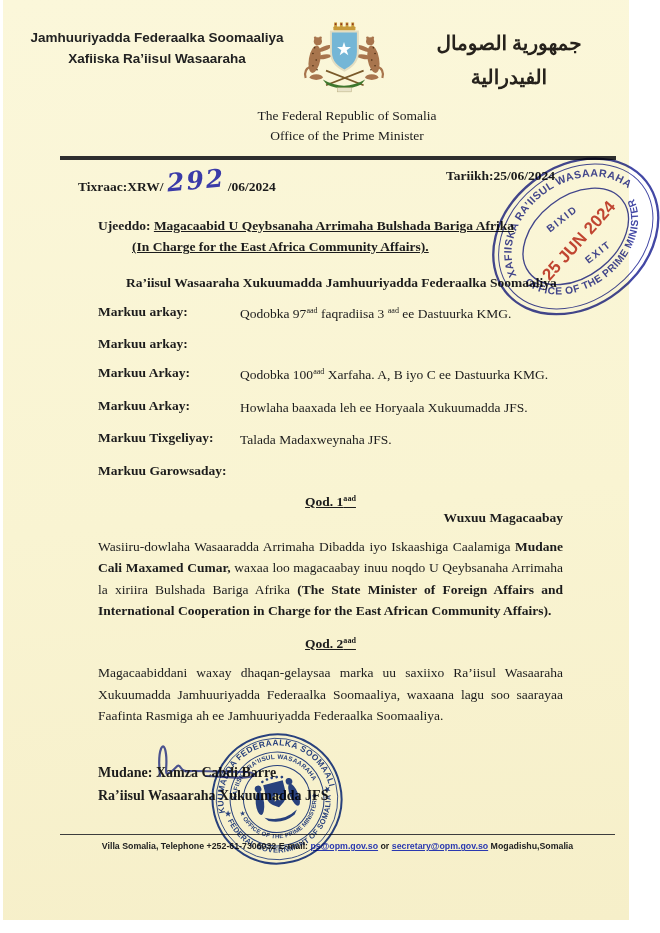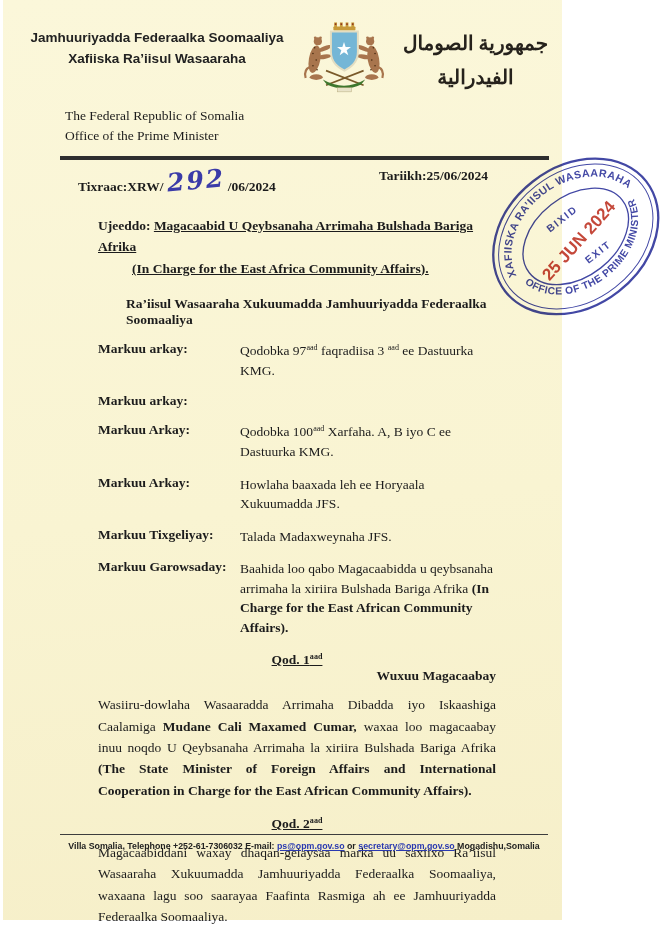--- a/index.html
+++ b/index.html
@@ -2,35 +2,35 @@
 <html><head>
 <meta charset="utf-8">
 <style>
   * { box-sizing: border-box; }
   html,body { margin:0; padding:0; }
   body {
     width:660px; height:933px; position:relative; background:#ffffff;
     font-family:"Liberation Serif", serif; color:#1c1c1c; overflow:hidden;
   }
   .sheet {
-    position:absolute; left:3px; top:0; width:559px; height:920px;
+    position:absolute; left:3px; top:0; width:626px; height:920px;
     background:linear-gradient(175deg,#fbf7da 0%, #f9f4d2 55%, #f6efc9 100%);
   }
   
   .hdr { display:flex; align-items:flex-start; padding:18px 8px 0 20px; }
   .hdr-left {
     width:268px; text-align:center; padding-top:10px;
     font-family:"Liberation Sans", sans-serif; font-weight:bold; font-size:13.5px; line-height:1.55; color:#222;
   }
   .emblem-wrap { width:98px; flex:none; margin:0 4px; }
   .hdr-right {
     flex:1; text-align:center; direction:rtl; padding-top:8px;
     font-weight:bold; font-size:20px; line-height:1.7; color:#26221c;
   }
-  .eng-title { font-size:13.5px; line-height:1.5; padding-left:62px; margin-top:0; font-weight:normal; }
+  .eng-title { text-align:center; font-size:13.5px; line-height:1.5; padding-left:62px; margin-top:0; font-weight:normal; }
   
   .rule-double { margin:9px 13px 0 57px; height:2px; border-top:1px solid #2e2e2e; border-bottom:3px solid #2e2e2e; }
   .ref-row { display:flex; justify-content:space-between; align-items:flex-start; margin:8px 74px 0 75px; font-weight:bold; font-size:13.5px; }
   .hand {
     display:inline-block; font-style:italic; font-family:"DejaVu Serif", serif;
     font-size:25px; color:#3b3ba8; transform:rotate(-5deg); position:relative; top:-2px; margin:0 3px; letter-spacing:2px;
   }
   
   .content { margin:18px 66px 0 95px; font-size:13.5px; }
   .subject { font-weight:bold; line-height:1.6; }
@@ -197,21 +197,20 @@
       <div class="cons-row">
         <div class="cons-label">Markuu Arkay:</div>
         <div class="cons-value"><span>Howlaha baaxada leh ee Horyaala Xukuumadda JFS.</span></div>
       </div>
       <div class="cons-row">
         <div class="cons-label">Markuu Tixgeliyay:</div>
         <div class="cons-value"><span>Talada Madaxweynaha JFS.</span></div>
       </div>
       <div class="cons-row">
         <div class="cons-label">Markuu Garowsaday:</div>
-        <div class="cons-value"><span>Baahida loo qabo Magacaabidda u qeybsanaha arrimaha la xiriira Bulshada Bariga Afrika </span><span style="font-weight: bold;">(In Charge for the East African Community Affairs).</span></div>
       </div>
     </div>
 
     <div class="art-head"><span>Qod. 1</span><sup>aad</sup></div>
     <div class="art-sub">Wuxuu Magacaabay</div>
     <div class="para"><span>Wasiiru-dowlaha Wasaaradda Arrimaha Dibadda iyo Iskaashiga Caalamiga </span><span style="font-weight: bold;">Mudane Cali Maxamed Cumar,</span><span> waxaa loo magacaabay inuu noqdo U Qeybsanaha Arrimaha la xiriira Bulshada Bariga Afrika </span><span style="font-weight: bold;">(The State Minister of Foreign Affairs and International Cooperation in Charge for the East African Community Affairs).</span></div>
 
     <div class="art-head"><span>Qod. 2</span><sup>aad</sup></div>
     <div class="para"><span>Magacaabiddani waxay dhaqan-gelaysaa marka uu saxiixo Ra’iisul Wasaaraha Xukuumadda Jamhuuriyadda Federaalka Soomaaliya, waxaana lagu soo saarayaa Faafinta Rasmiga ah ee Jamhuuriyadda Federaalka Soomaaliya.</span></div>
 

